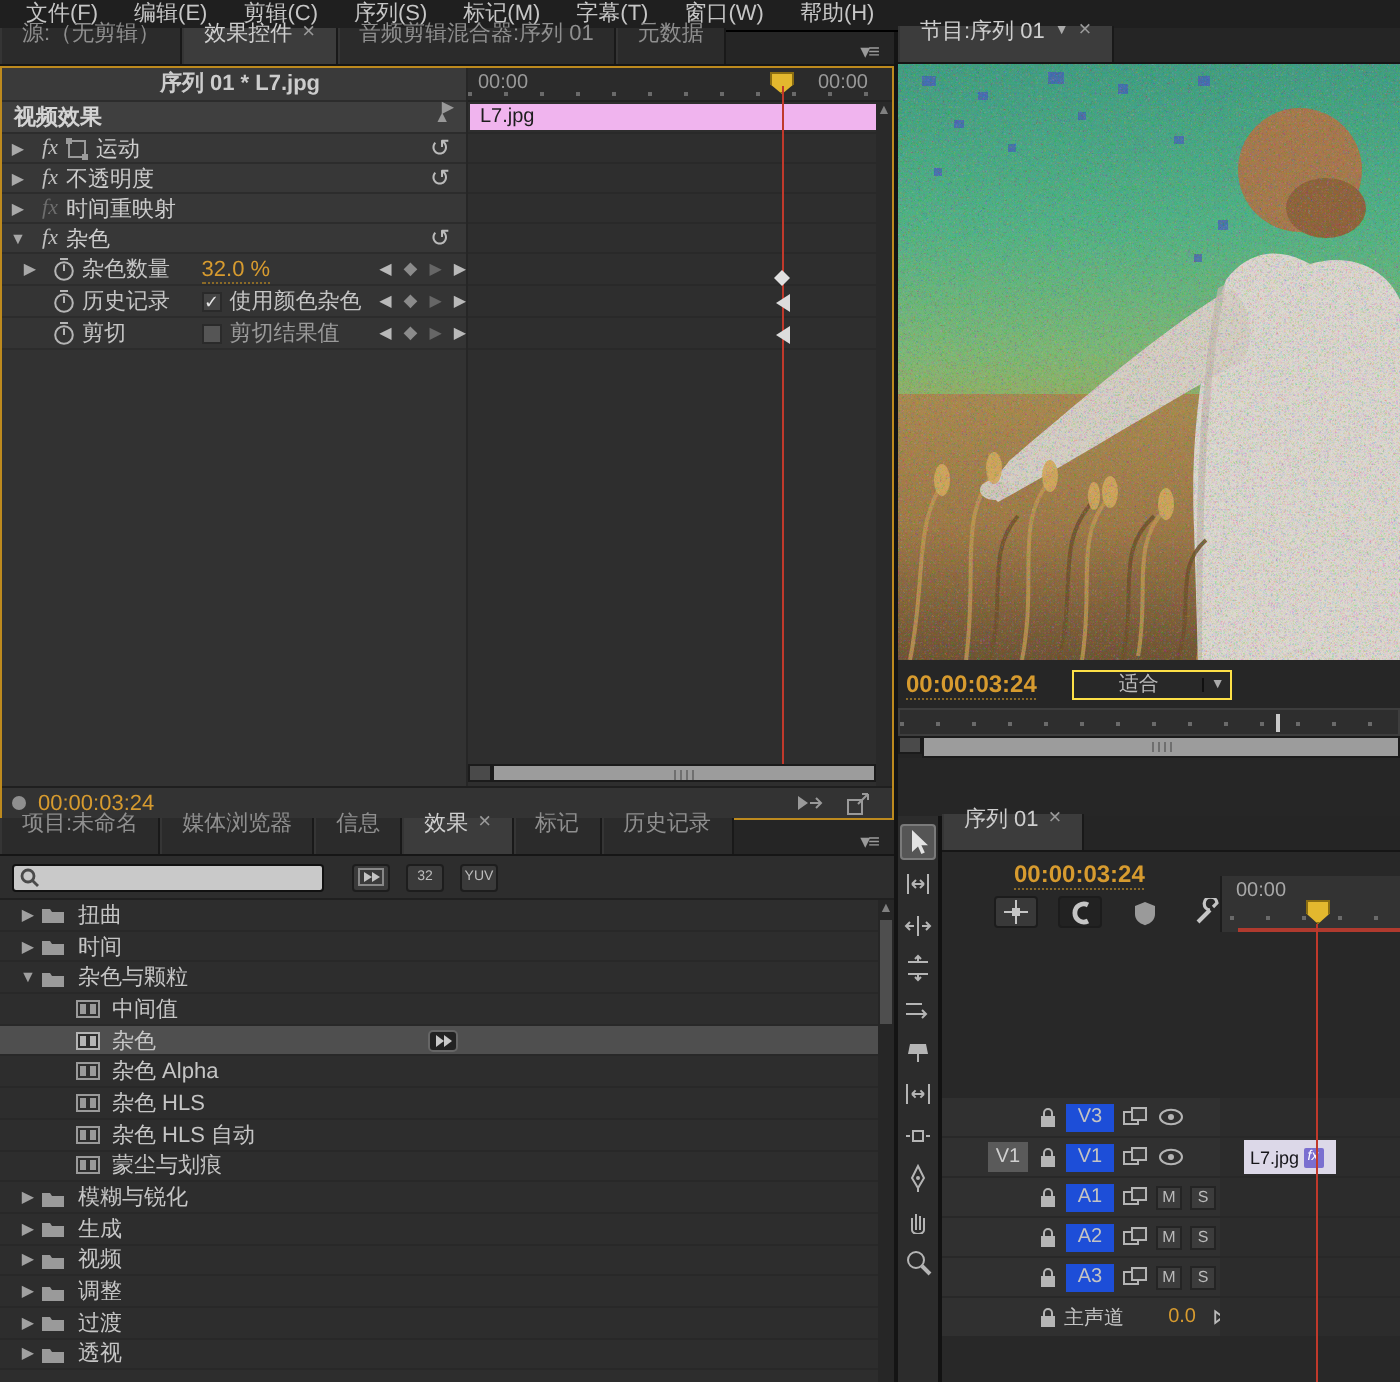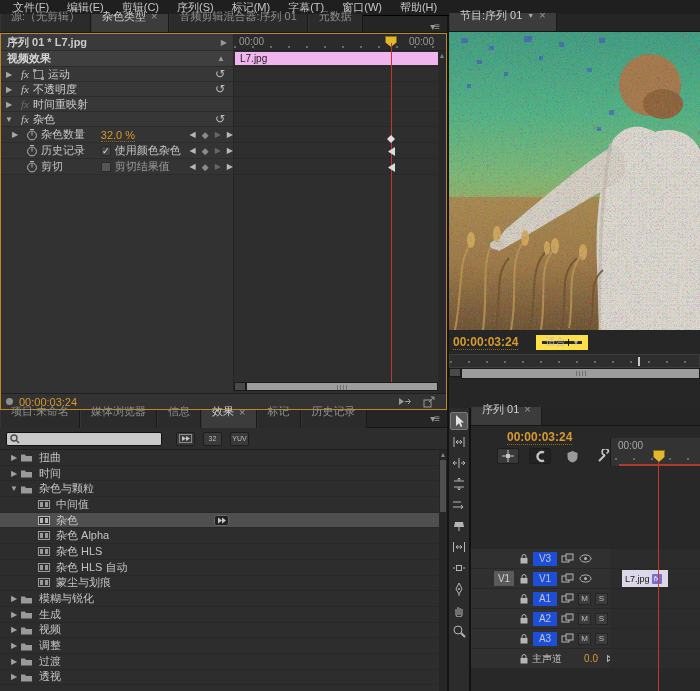--- a/index.html
+++ b/index.html
@@ -19,21 +19,21 @@
   .tab.active { background:#3c3c3c; color:#cfcfcf; }
   .tclose { color:#9a9a9a; font-size:11px; }
   .pmenu { margin-left:auto; color:#9a9a9a; padding:0 8px; font-size:10px; letter-spacing:-1px; }
 
   
   .ec { position:absolute; left:0; top:33px; width:447px; height:377px; background:#323232;
     border:1px solid #bd8a1e; }
   .ec-left { position:absolute; left:0; top:0; bottom:16px; width:232px; background:#323232; }
   .ec-lane { position:absolute; left:232px; right:0; top:0; bottom:16px; background:#2e2e2e; border-left:1px solid #262626; }
   .ecrow { display:flex; align-items:center; border-bottom:1px solid #2c2c2c; background:#373737; color:#c8c8c8; }
-  .ec-head { height:17px; background:#3a3a3a; font-weight:bold; color:#cccccc; padding-left:6px; }
+  .ec-head { height:17px; background:#3a3a3a; font-weight:bold; color:#cccccc; padding-left:6px;flex-direction:column; }
   .ec-head .harrow { margin-left:auto; margin-right:6px; color:#999; font-size:8px; }
   .ecrow.ve { height:16px; background:#3f3f3f; font-weight:bold; color:#d4d4d4; padding-left:6px; }
   .ecrow.ve .collapse { margin-left:auto; margin-right:8px; color:#999; font-size:8px; font-weight:normal; }
   .ecrow.fxrow { height:15px; }
   .ecrow.prow  { height:16px; background:#343434; }
   .tri { width:16px; text-align:center; color:#a8a8a8; font-size:8px; flex:none; }
   .fxi { width:16px; flex:none; font-style:italic; font-family:"Liberation Serif","DejaVu Serif",serif; color:#c0c0c0; font-size:11px; text-align:center; }
   .fxi.dim { color:#6d6d6d; }
   .ename { color:#cccccc; }
   .reset { margin-left:auto; margin-right:8px; color:#bbbbbb; font-size:12px; line-height:10px; }
@@ -104,21 +104,21 @@
   .treescroll { position:absolute; right:0; top:40px; bottom:0; width:8px; background:#262626; }
   .treescroll .up { position:absolute; top:1px; width:8px; text-align:center; color:#808080; font-size:7px; }
   .treescroll .thumb { position:absolute; top:10px; left:1px; width:6px; height:52px; background:#4e4e4e; }
 
   
   .pm { position:absolute; left:449px; top:14px; width:251px; height:394px; background:#262626; }
   .pm-tabs { left:0; top:0; width:251px; position:absolute; }
   .pm-view { position:absolute; left:0; top:18px; width:251px; height:298px; background:#000; }
   .pm-ctrl { position:absolute; left:0; top:318px; width:251px; height:20px; display:flex; align-items:center; background:#262626; }
   .pm-tc { color:#d79b2f; font-size:12px; font-weight:bold; margin-left:4px; border-bottom:1px dotted #8a6a28; }
-  .fitbox { margin-left:18px; width:52px; height:15px; background:#282828; border:6px solid #fde047;
+  .fitbox { margin-left:18px; width:80px; height:15px; background:#282828; border:1px solid #fde047;
     display:flex; align-items:center; color:#bdbdbd; }
   .fitbox .flabel { flex:1; text-align:center; font-size:10px; }
   .fitbox .farrow { width:14px; border-left:1px solid #101010; text-align:center; font-size:7px; color:#aaa; }
   .pm-ruler { position:absolute; left:0; top:340px; width:251px; height:14px; background:#2e2e2e;
     border:1px solid #3d3d3d; }
   .pm-ruler .ticks { bottom:4px; }
   .pm-ptick { position:absolute; left:188px; top:2px; width:2px; height:9px; background:#c9c9c9; }
   .pm-scroll { position:absolute; left:0; top:354px; width:251px; height:11px; background:#242424; display:flex; }
 
   
@@ -176,21 +176,21 @@
     <span class="mitem">字幕(T)</span>
     <span class="mitem">窗口(W)</span>
     <span class="mitem">帮助(H)</span>
   </div>
 
   <div class="tabrow" style="left:0;top:16px;width:447px;height:17px;">
     <div class="tab">
       <span>源:（无剪辑）</span>
       </div>
     <div class="tab active">
-      <span>杂色类型</span>
+      <span>效果控件</span>
       <span class="tclose">×</span>
       </div>
     <div class="tab">
       <span>音频剪辑混合器:序列 01</span>
       </div>
     <div class="tab">
       <span>元数据</span>
       </div>
     <div class="pmenu">▾≡</div>
   </div>
@@ -341,21 +341,21 @@
           <svg width="13" height="12">
               <rect x="1" y="4" width="7" height="7" fill="none" stroke="#9a9a9a"></rect>
               <path d="M6,6 L11,1 M11,1 h-3 M11,1 v3" stroke="#9a9a9a" fill="none"></path>
             </svg>
           </span>
       </span>
     </div>
   </div>
 
   <div class="pj">
-    <div class="tabrow pj-tabs" style="height:18px;align-items:center;">
+    <div class="tabrow pj-tabs" style="height:18px;">
       <div class="tab">
           <span>项目:未命名</span>
         </div>
       <div class="tab">
           <span>媒体浏览器</span>
         </div>
       <div class="tab">
           <span>信息</span>
         </div>
       <div class="tab active">

